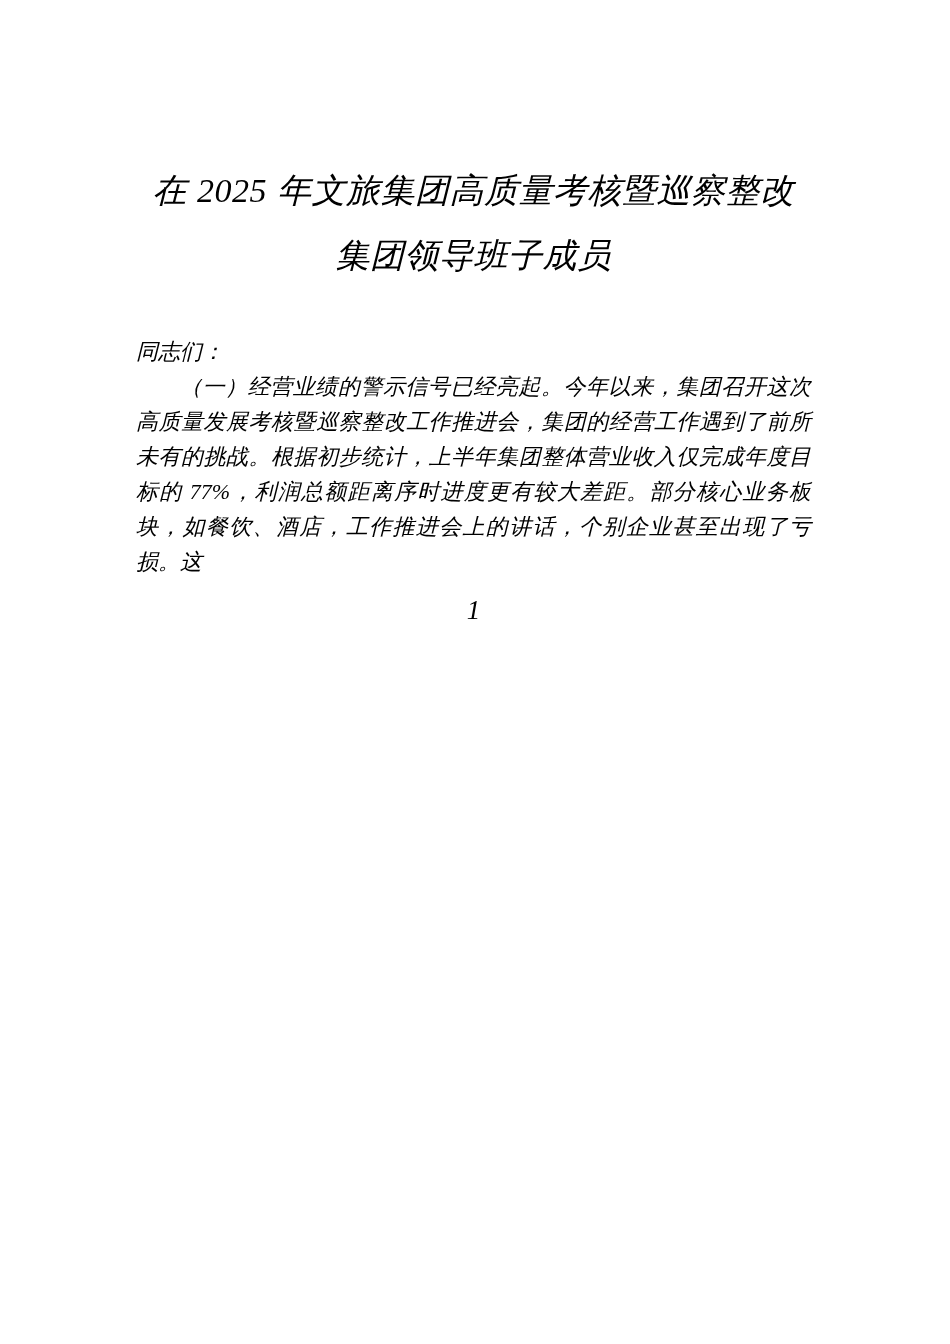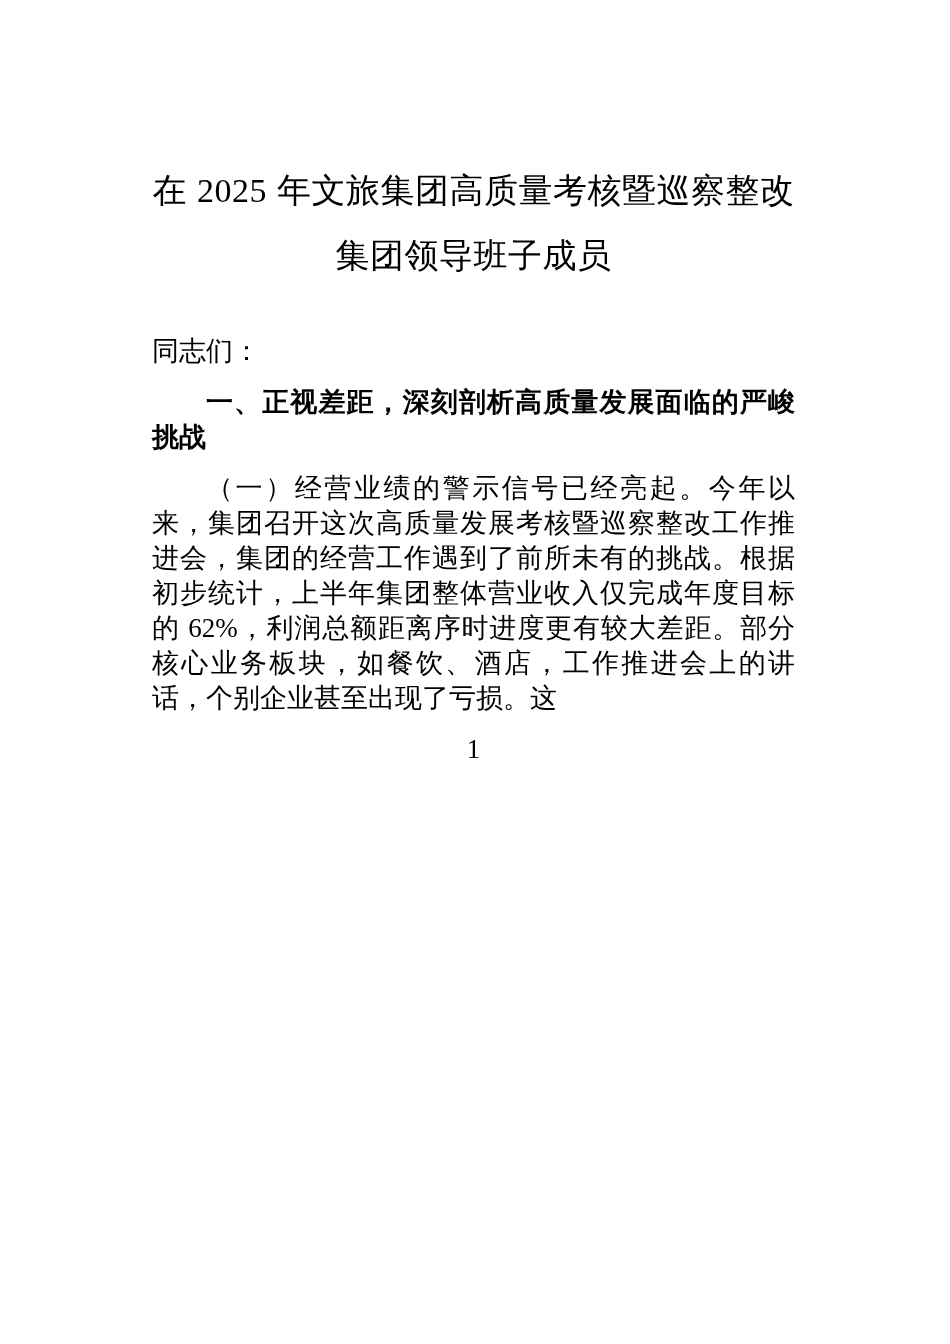--- a/index.html
+++ b/index.html
@@ -11,37 +11,38 @@
     position: relative;
     width: 950px;
     height: 1344px;
     margin: 0 auto;
     background: #ffffff;
     box-sizing: border-box;
     padding: 158px 139px 0 136px;
     overflow: hidden;
     color: #000000;
     font-family: "Liberation Sans", sans-serif;
+    font-style: italic;
   }
   .latin-serif {
     font-family: "Liberation Serif", serif;
   }
   .doc-title {
     text-align: center;
     font-size: 34px;
     line-height: 65px;
     font-weight: 400;
     letter-spacing: 0.5px;
   }
   .doc-body {
     margin-top: 46px;
   }
   .para {
-    margin: 16px;
-    font-size: 27px;
+    margin: 0;
+    font-size: 22px;
     line-height: 35px;
     text-align: justify;
     word-break: break-all;
   }
   .indent {
     text-indent: 2em;
   }
   .bold {
     font-weight: 700;
   }
@@ -57,19 +58,18 @@
 
 <div class="page">
 
   <div class="doc-title">
     <div class="title-line"><span>在 </span><span class="latin-serif">2025</span><span> 年文旅集团高质量考核暨巡察整改</span></div>
     <div class="title-line">集团领导班子成员</div>
   </div>
 
   <div class="doc-body">
     <p class="para">同志们：</p>
-    <p class="para indent bold">一、正视差距，深刻剖析高质量发展面临的严峻挑战</p>
-    <p class="para indent"><span>（一）经营业绩的警示信号已经亮起。今年以来，集团召开这次高质量发展考核暨巡察整改工作推进会，集团的经营工作遇到了前所未有的挑战。根据初步统计，上半年集团整体营业收入仅完成年度目标的 </span><span class="latin-serif">62%</span><span>，利润总额距离序时进度更有较大差距。部分核心业务板块，如餐饮、酒店，工作推进会上的讲话，个别企业甚至出现了亏损。这</span></p>
+    <p class="para indent"><span>（一）经营业绩的警示信号已经亮起。今年以来，集团召开这次高质量发展考核暨巡察整改工作推进会，集团的经营工作遇到了前所未有的挑战。根据初步统计，上半年集团整体营业收入仅完成年度目标的 </span><span class="latin-serif">77%</span><span>，利润总额距离序时进度更有较大差距。部分核心业务板块，如餐饮、酒店，工作推进会上的讲话，个别企业甚至出现了亏损。这</span></p>
   </div>
 
   <div class="page-number latin-serif">1</div>
 
 </div>
 
 </body></html>

